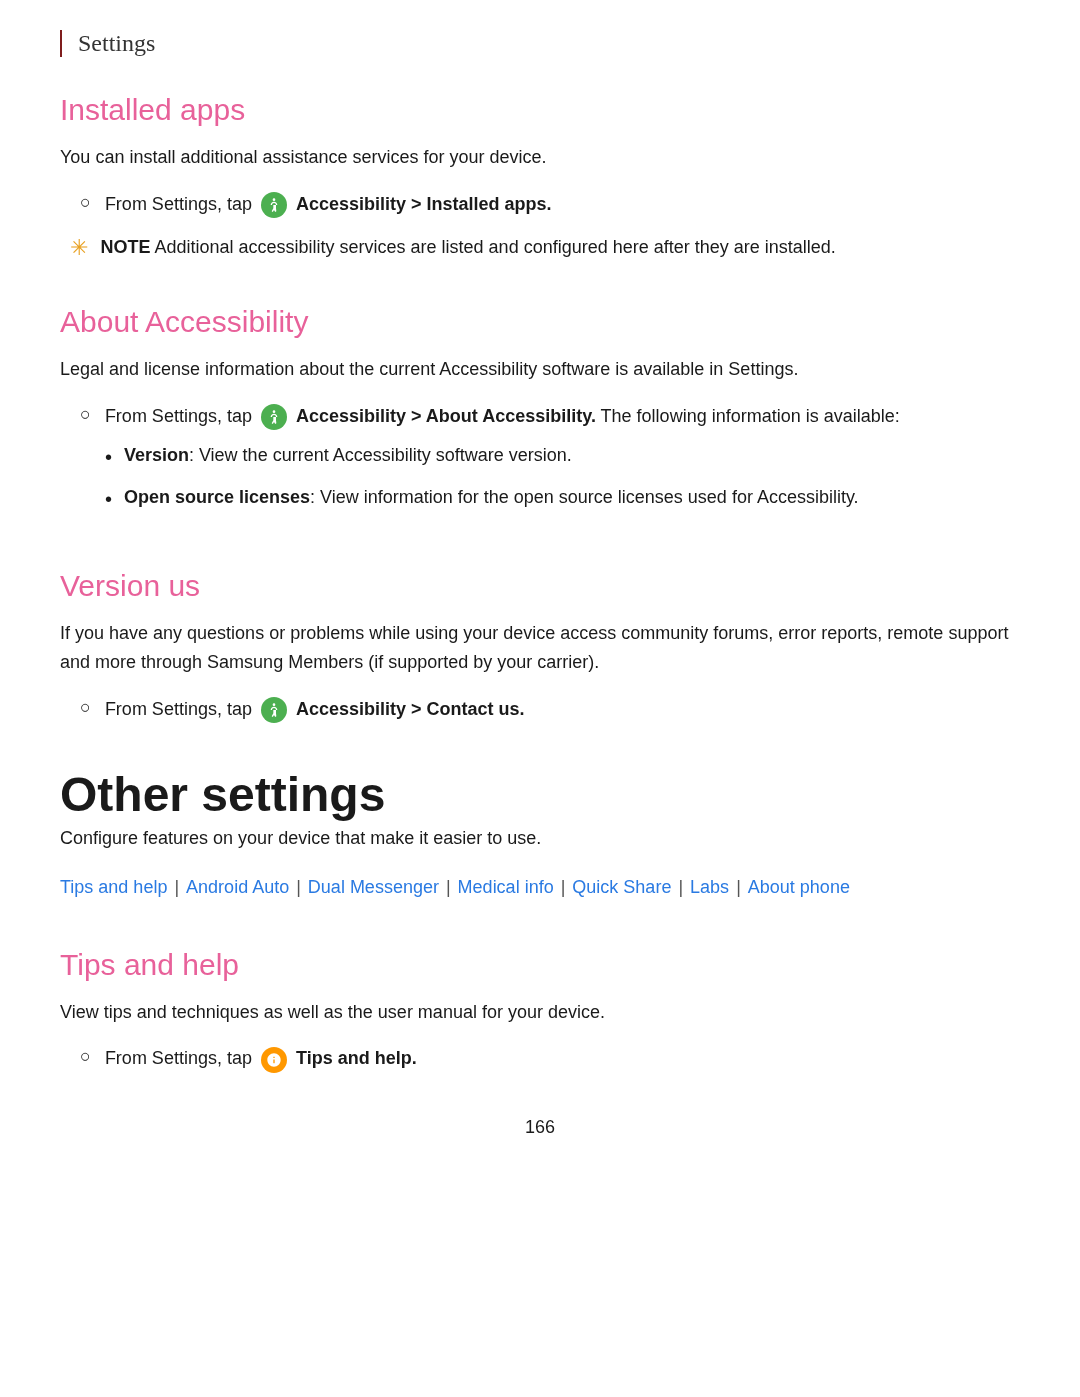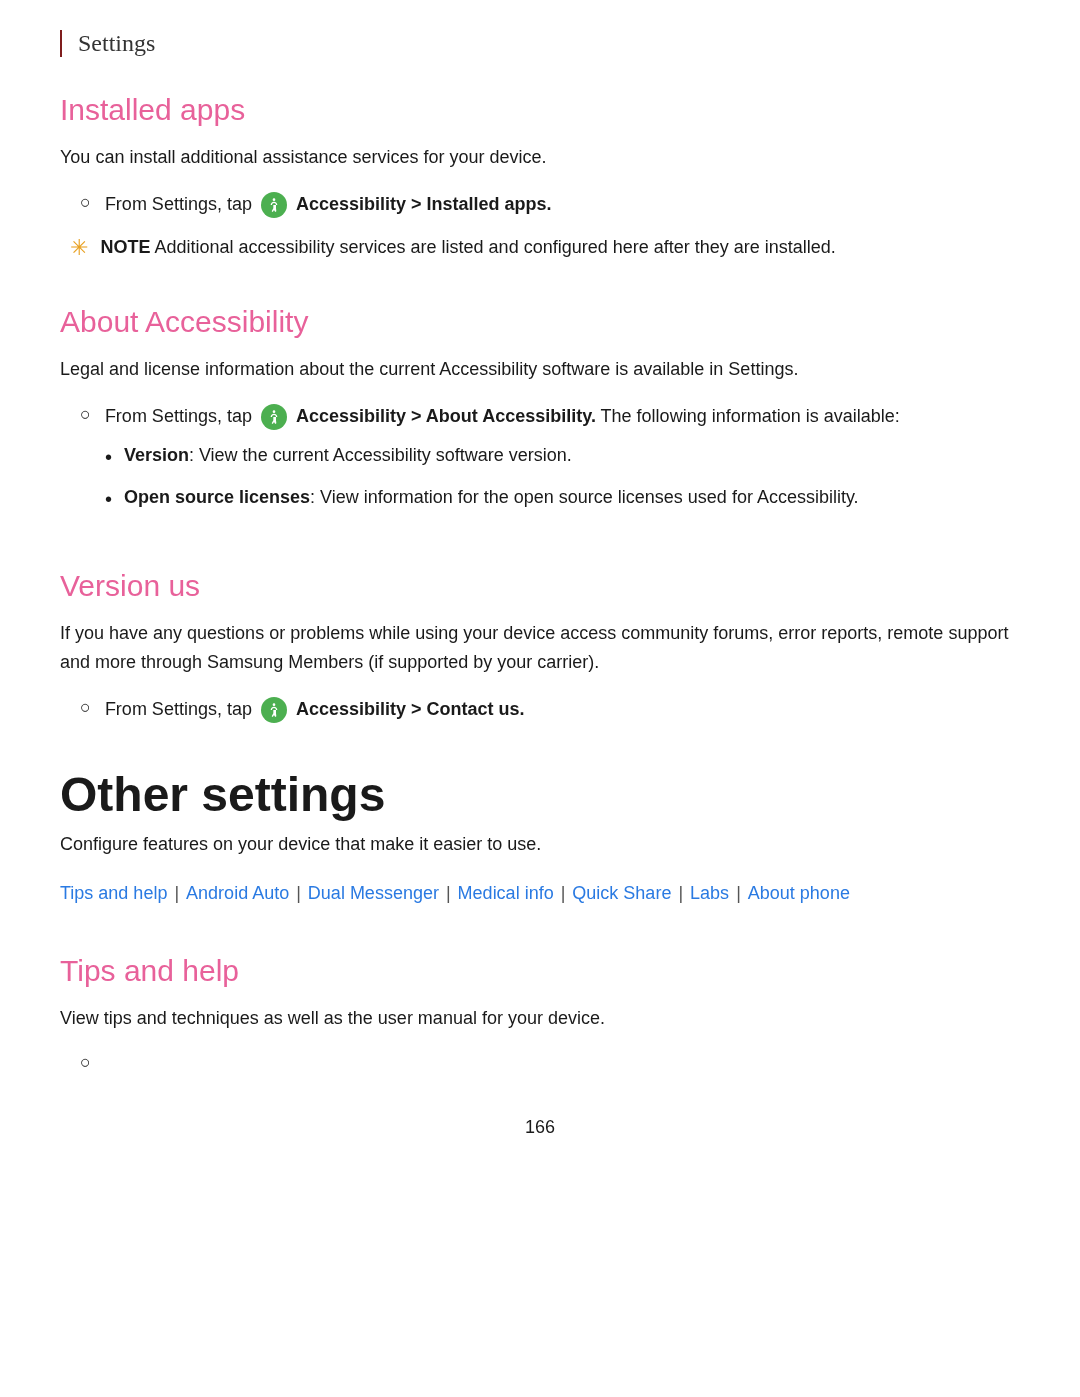--- a/index.html
+++ b/index.html
@@ -29,21 +29,21 @@
       color: #e8619a;
       font-weight: 400;
       margin-bottom: 16px;
     }
 
     .section-title-large {
       font-family: Arial, sans-serif;
       font-size: 48px;
       color: #1a1a1a;
       font-weight: 700;
-      margin-bottom: 8px;
+      margin-bottom: 2px;
     }
 
     .body-text {
       font-family: Arial, sans-serif;
       font-size: 18px;
       line-height: 1.6;
       color: #1a1a1a;
       margin-bottom: 18px;
     }
 
@@ -280,16 +280,27 @@
     <a class="link-text">Tips and help</a><span class="separator"> | </span><a class="link-text">Android Auto</a><span class="separator"> | </span><a class="link-text">Dual Messenger</a><span class="separator"> | </span><a class="link-text">Medical info</a><span class="separator"> | </span><a class="link-text">Quick Share</a><span class="separator"> | </span><a class="link-text">Labs</a><span class="separator"> | </span><a class="link-text">About phone</a>
   </div>
 </div>
 
 <div class="section">
   <div class="section-title-small">Tips and help</div>
   <p class="body-text">View tips and techniques as well as the user manual for your device.</p>
 
   <div class="list-item-outer">
     <span class="bullet-circle">○</span>
+    <span class="list-item-inner">
+      <span>From Settings, tap</span>
+      <span class="inline-icon-wrap">
+        <span class="tips-icon">
+          <svg viewBox="0 0 24 24" xmlns="http://www.w3.org/2000/svg">
+              <path d="M12 2C6.48 2 2 6.48 2 12s4.48 10 10 10 10-4.48 10-10S17.52 2 12 2zm0 15c-.55 0-1-.45-1-1v-4c0-.55.45-1 1-1s1 .45 1 1v4c0 .55-.45 1-1 1zm1-8h-2V7h2v2z"></path>
+            </svg>
+        </span>
+      </span>
+      <span class="bold-text">Tips and help.</span>
+    </span>
   </div>
 </div>
 
 <div class="page-number">166</div>
 
 </body></html>

